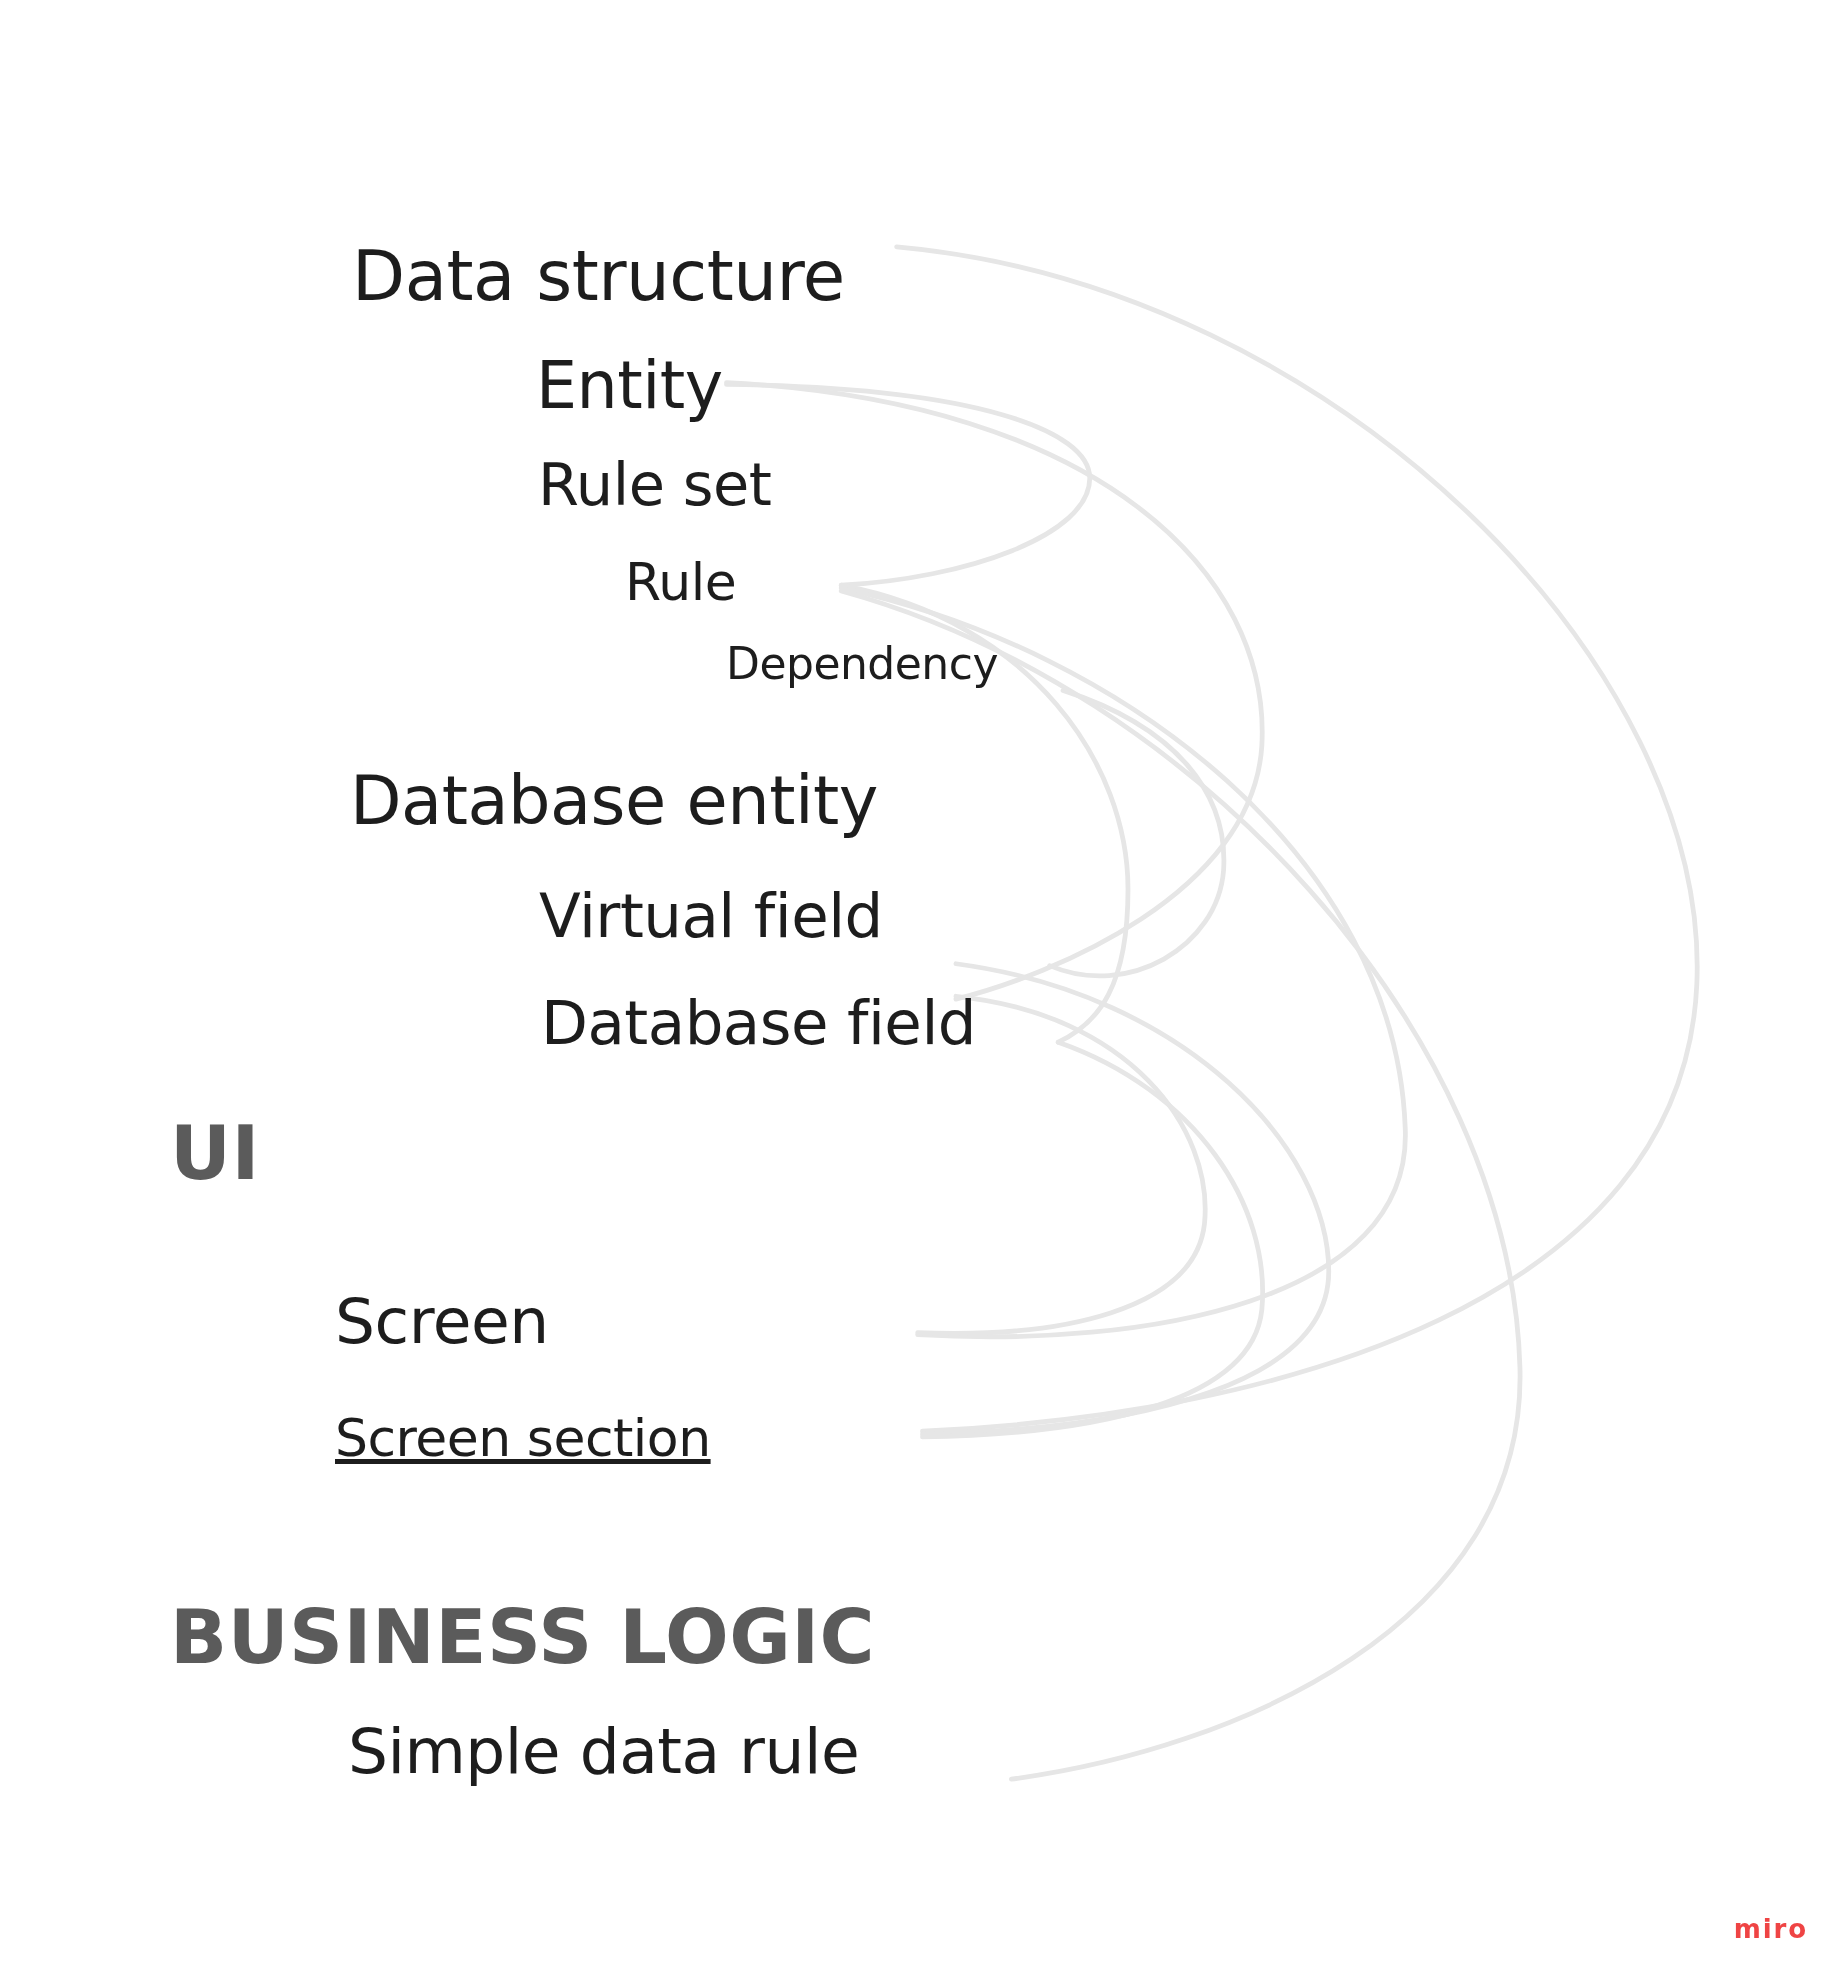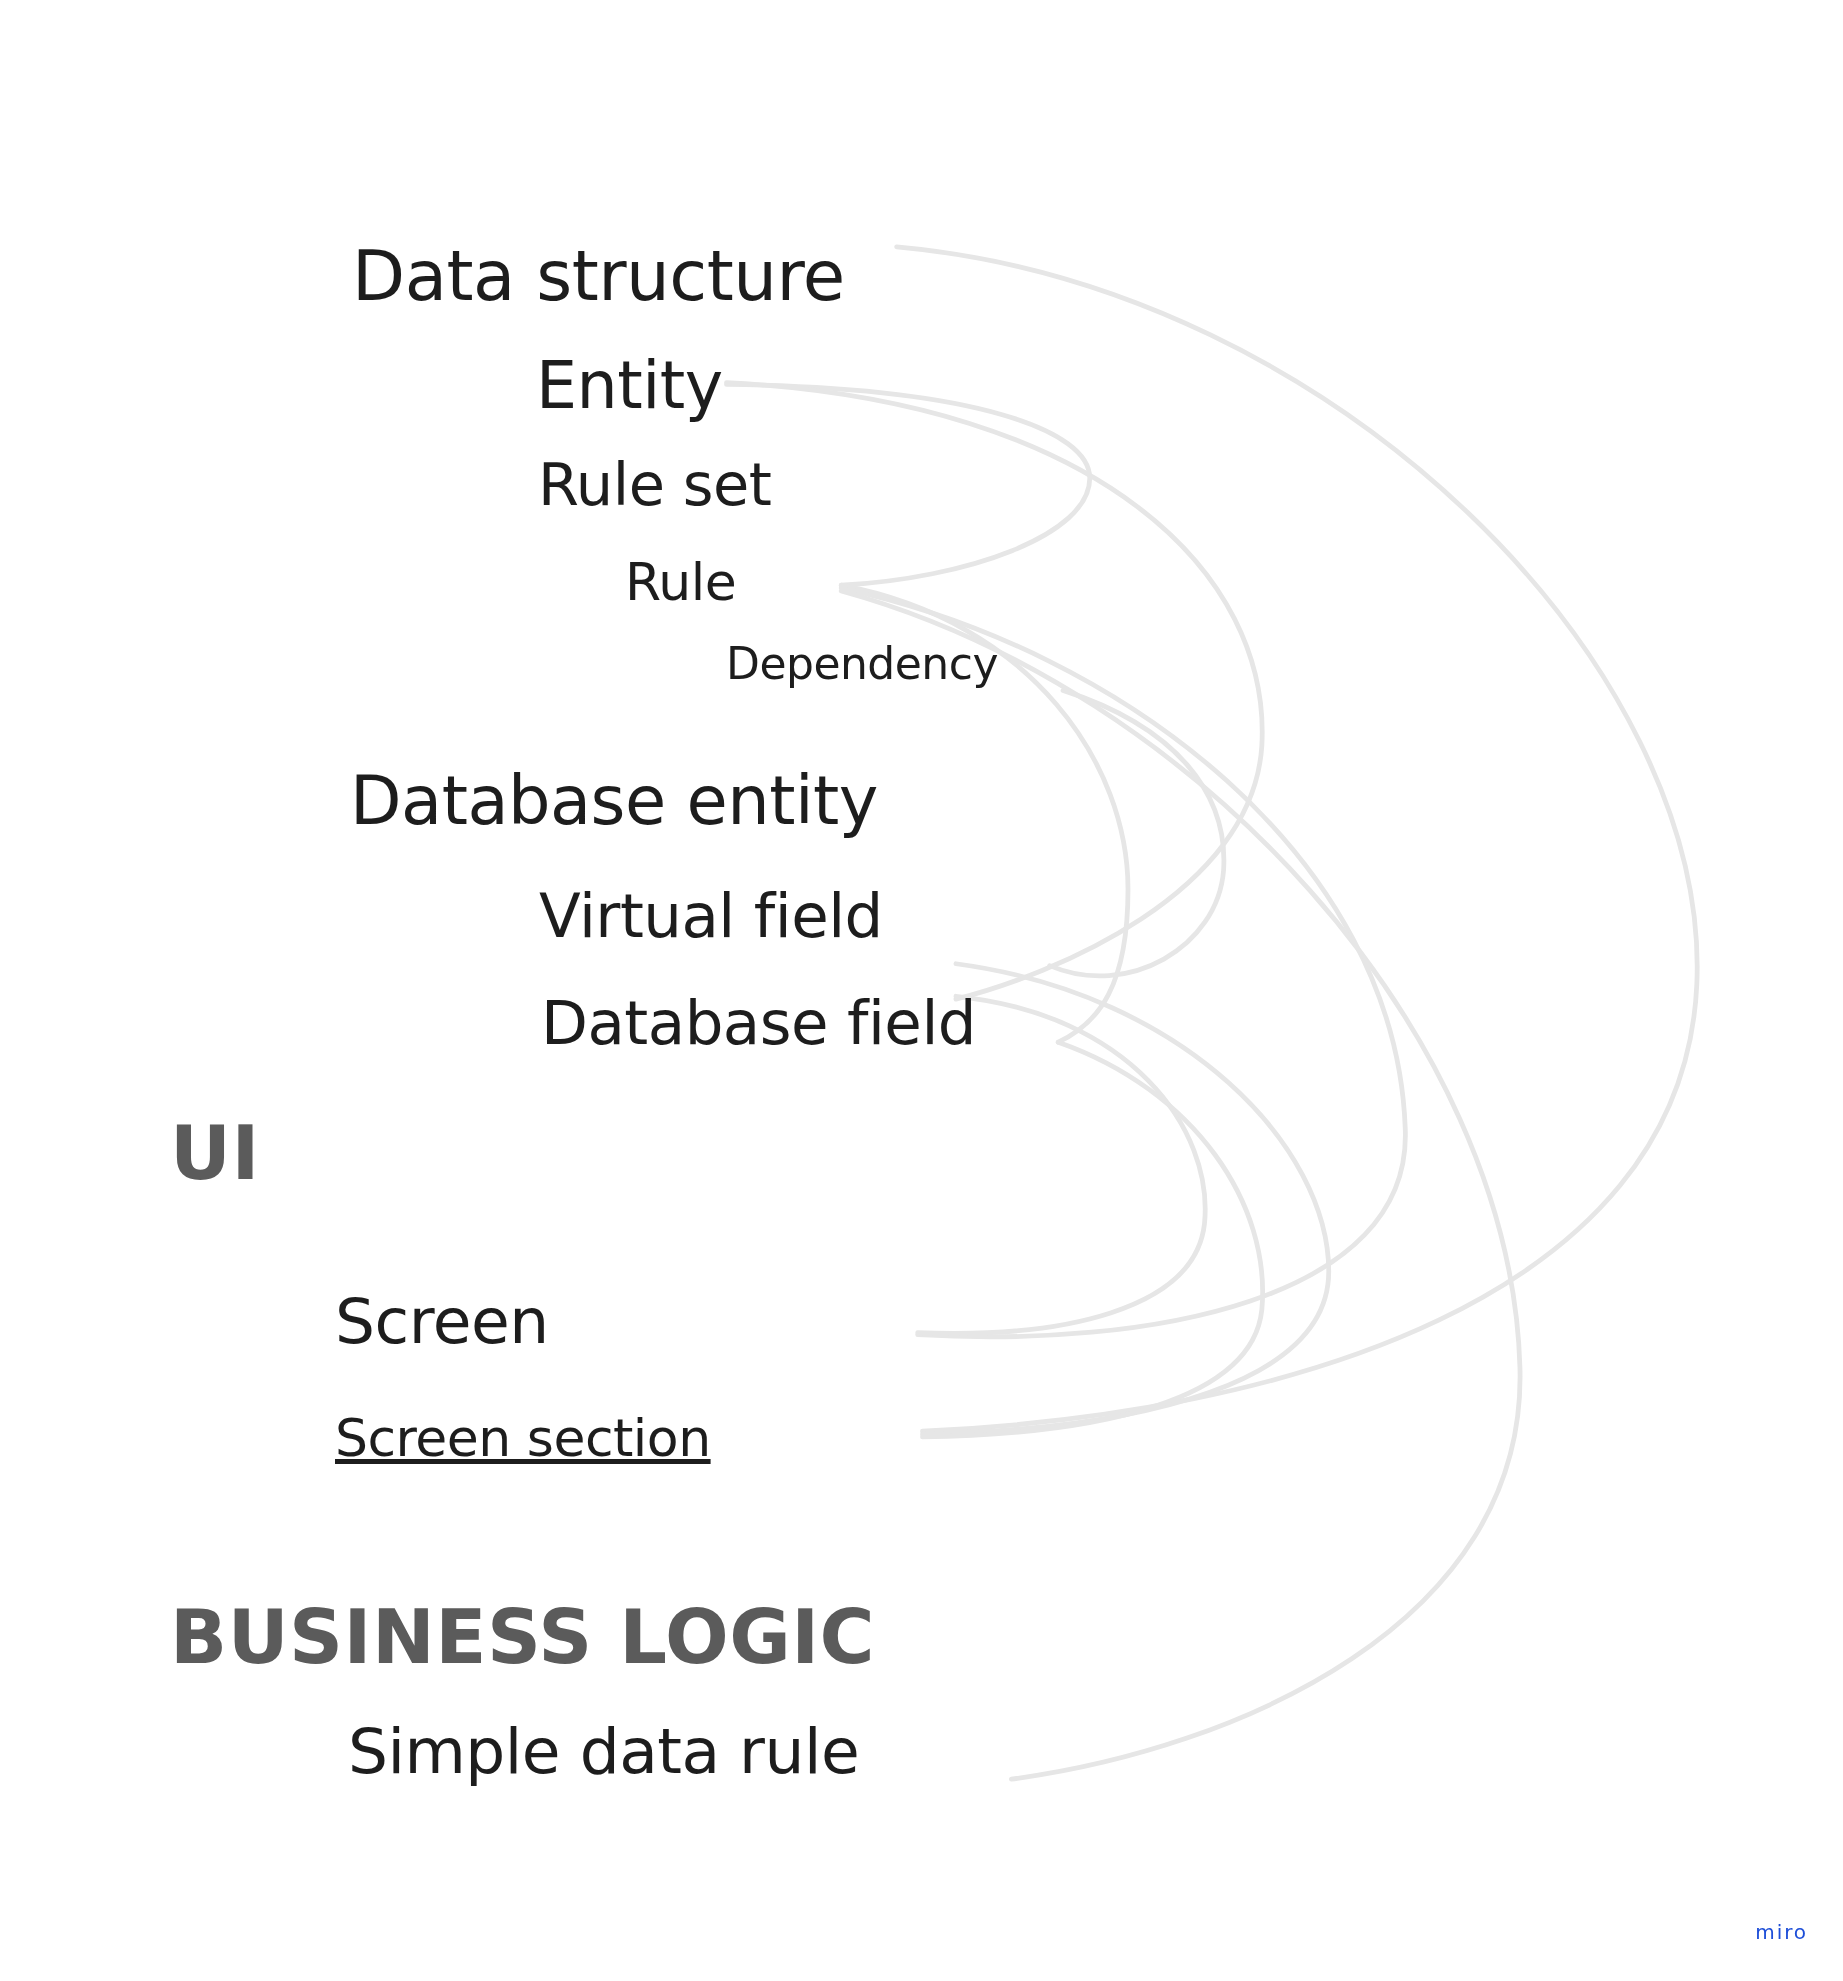--- a/index.html
+++ b/index.html
@@ -64,24 +64,24 @@
   #node-screen          { left: 335px;  top: 1290px; font-size: 63px; }
   #node-screen-section  { left: 335px;  top: 1412px; font-size: 52px; text-decoration: underline; }
 
   
   #node-simple-data-rule{ left: 348px;  top: 1720px; font-size: 63px; }
 
   #watermark {
     position: absolute;
     right: 36px;
     bottom: 38px;
-    color: #1d4ed8;
-    font-size: 20px;
+    color: #ef4444;
+    font-size: 26px;
     letter-spacing: 1.9px;
-    font-weight: 400;
+    font-weight: 700;
     user-select: none;
   }
 </style>
 </head>
 <body>
 
 <div id="stage">
 
   <svg id="links" viewBox="0 0 1929 2073" aria-hidden="true">
     <g fill="none" stroke="#e6e6e6" stroke-width="5" stroke-linecap="round">

